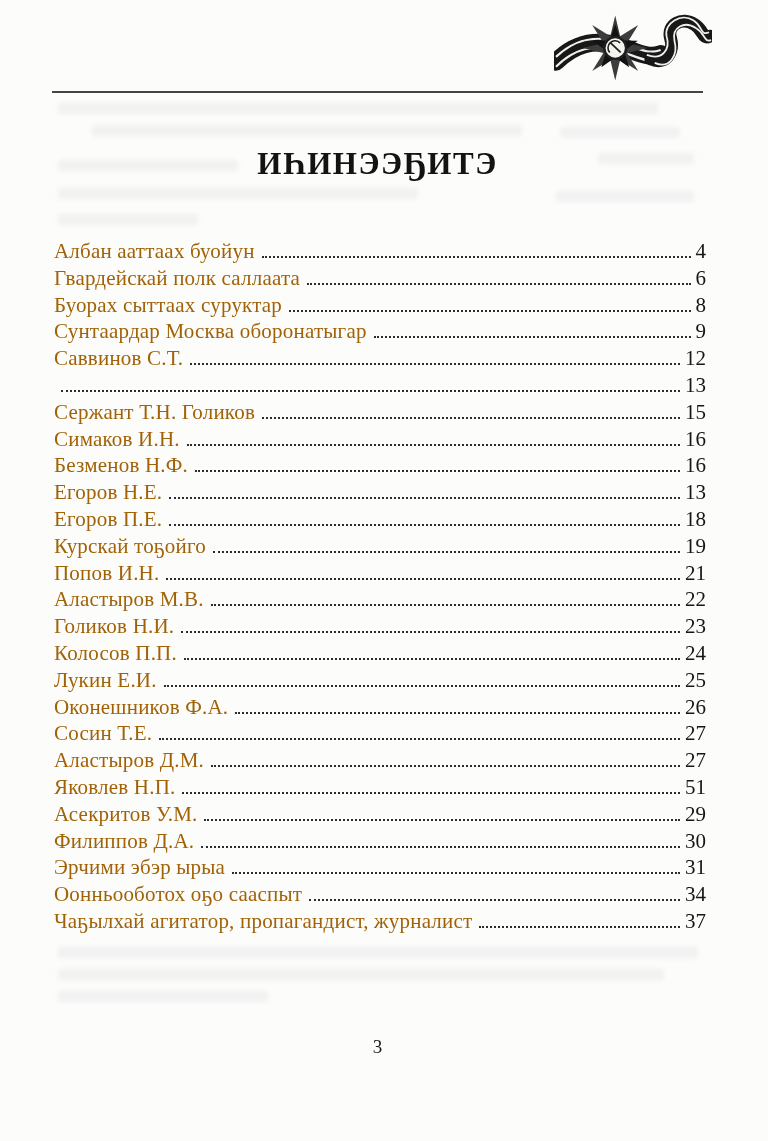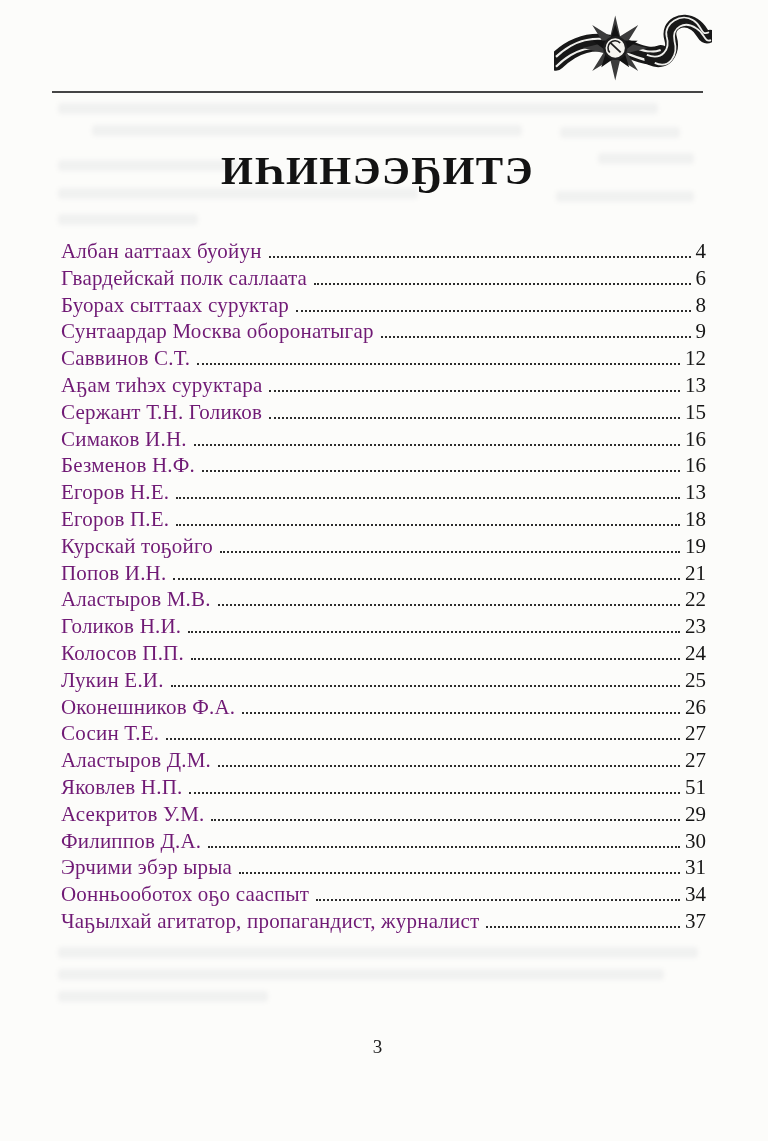--- a/index.html
+++ b/index.html
@@ -37,42 +37,41 @@
     filter: blur(2px);
     border-radius: 3px;
     pointer-events: none;
   }
   .title {
     position: absolute;
     top: 146px; left: 52px;
     width: 651px;
     margin: 0;
     text-align: center;
-    font-size: 41px;
+    font-size: 31px;
     font-weight: bold;
     letter-spacing: 1.5px;
     color: #131313;
   }
   .toc {
     position: absolute;
     top: 238px; left: 54px;
     width: 652px;
   }
   .toc-row {
     display: flex;
     align-items: baseline;
     height: 26.8px;
     font-size: 21px;
     line-height: 26.8px;
     white-space: nowrap;
   }
   .toc-label {
     letter-spacing: 0.2px;
-    color: #701a75;
-    margin-left: 7px;
+    color: #a16207;
   }
   .leader {
     flex: 1 1 auto;
     border-bottom: 2px dotted #2c2c2c;
     margin: 0 5px 5px 7px;
     min-width: 12px;
   }
   .toc-page {
     text-align: right;
     color: #161616;
@@ -154,21 +153,20 @@
       <span class="toc-page">9</span>
     </div>
 
     <div class="toc-row">
       <span class="toc-label">Саввинов С.Т.</span>
       <span class="leader"></span>
       <span class="toc-page">12</span>
     </div>
 
     <div class="toc-row">
-      <span class="toc-label">Аҕам тиһэх суруктара</span>
       <span class="leader"></span>
       <span class="toc-page">13</span>
     </div>
 
     <div class="toc-row">
       <span class="toc-label">Сержант Т.Н. Голиков</span>
       <span class="leader"></span>
       <span class="toc-page">15</span>
     </div>
 

